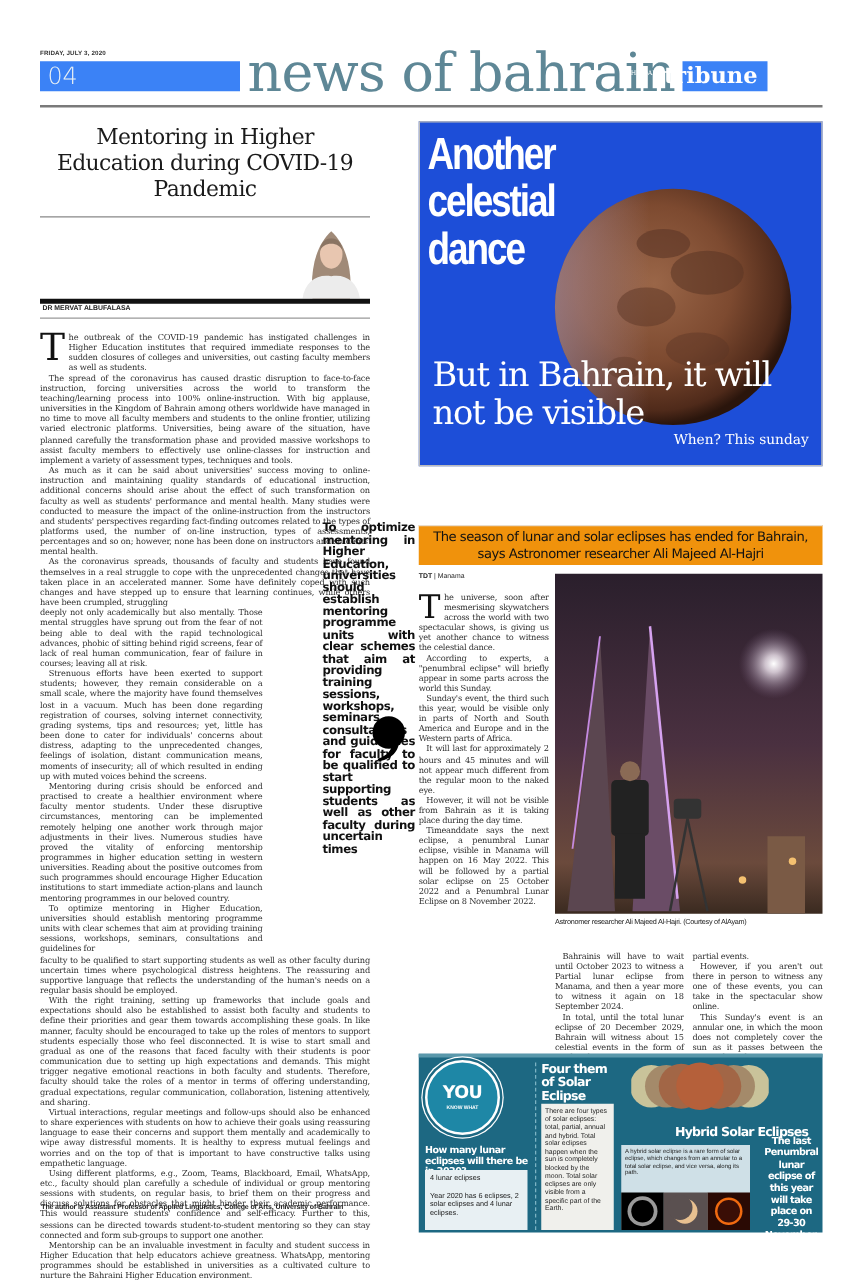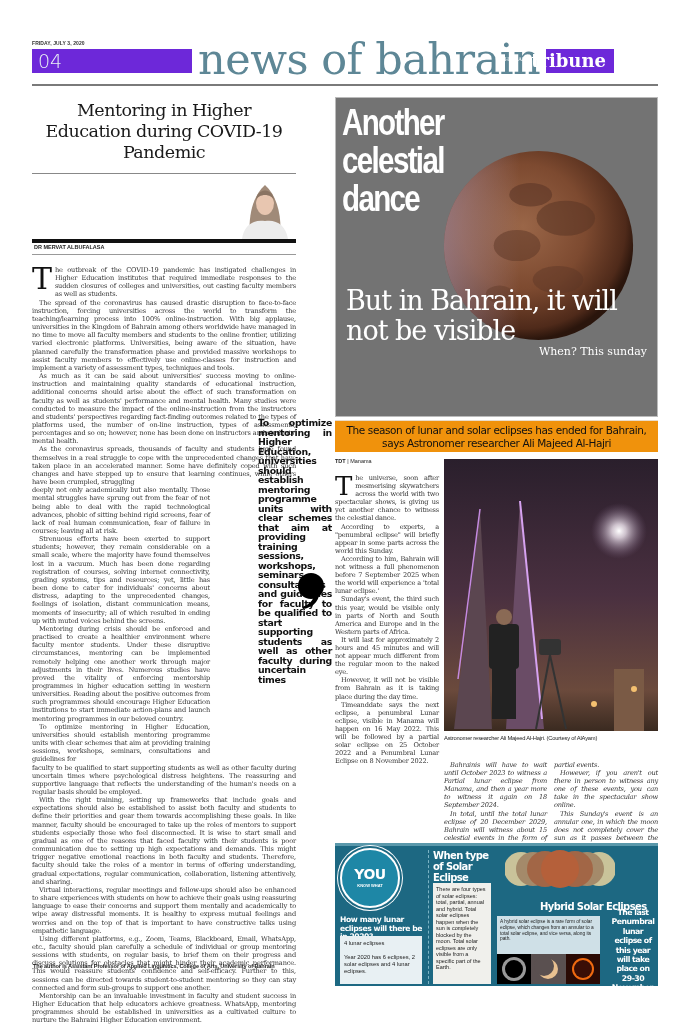--- a/index.html
+++ b/index.html
@@ -1,21 +1,21 @@
 <!DOCTYPE html>
 <html><head>
 <meta charset="utf-8">
 <style>
   * { box-sizing: border-box; margin: 0; padding: 0; }
   html, body { width: 682px; height: 1024px; background: #fff; overflow: hidden; }
   body { position: relative; font-family: "DejaVu Serif", serif; color: #222; }
 
   
   .dateline { position: absolute; left: 32px; top: 40px; font: bold 5px "Liberation Sans", sans-serif; color: #333; letter-spacing: 0.1px; }
-  .mast { position: absolute; left: 32px; top: 49px; width: 582px; height: 24px; background: #6d28d9; }
+  .mast { position: absolute; left: 32px; top: 49px; width: 582px; height: 24px; background: #3b82f6; }
   .mast .pgno { position: absolute; left: 6px; top: 1px; font: 300 19px "DejaVu Sans", sans-serif; color: #e9f0f4; }
   .mast .title { position: absolute; left: 160px; top: -10px; font: 300 43px "DejaVu Serif", serif; color: #5e8796; letter-spacing: -0.5px; background: #fff; padding: 0 6px; line-height: 40px; height: 42px; }
   .mast .logo { position: absolute; right: 8px; top: 1px; font: bold 18px "DejaVu Serif", serif; color: #fff; }
   .mast .logo small { font-size: 5px; line-height: 5px; display: inline-block; vertical-align: 6px; margin-right: 1px; font-weight: normal; color: #fff; }
   .mast-rule { position: absolute; left: 32px; top: 84px; width: 626px; height: 2px; background: #7a7a7a; }
 
   
   .left { position: absolute; left: 32px; top: 94px; width: 264px; }
   .headline { font: 17.5px/21px "DejaVu Serif", serif; text-align: center; color: #1a1a1a; letter-spacing: -0.5px; margin-top: 6px; }
   .thin-rule { height: 1px; background: #888; margin-top: 10px; }
@@ -27,41 +27,41 @@
   .body { position: absolute; left: 32px; top: 266px; width: 264px; font: 6.6px/8.15px "DejaVu Serif", serif; color: #333; text-align: justify; letter-spacing: -0.15px; }
   .body p { text-indent: 7px; }
   .body p.first { text-indent: 0; }
   .dropcap { float: left; font: 30px/24px "DejaVu Serif", serif; color: #111; margin: 1px 3px 0 0; }
   .narrow { width: 178px; }
   .pullquote { position: absolute; left: 226px; top: 152px; width: 74px; font: bold 9.4px/9.5px "DejaVu Sans", sans-serif; color: #111; letter-spacing: -0.3px; }
   .quote-mark { position: absolute; left: 265px; top: 306px; width: 28px; height: 38px; }
   .author-note { position: absolute; left: 33px; top: 963px; font: bold 5.6px "Liberation Sans", sans-serif; color: #222; letter-spacing: -0.1px; }
 
   
-  .hero { position: absolute; left: 335px; top: 97px; width: 323px; height: 320px; background: #737373; overflow: hidden; border: 1px solid #bbb; }
+  .hero { position: absolute; left: 335px; top: 97px; width: 323px; height: 276px; background: #1d4ed8; overflow: hidden; border: 1px solid #bbb; }
   .hero-moon { position: absolute; left: 105px; top: 50px; width: 195px; height: 195px; }
   .hero-h1 { position: absolute; left: 6px; top: 6px; width: 150px; font: bold 36px/38px "Liberation Sans", sans-serif; color: #fff; letter-spacing: -2px; transform: scaleX(0.82); transform-origin: left top; }
   .hero-h2 { position: absolute; left: 10px; top: 188px; font: 27px/30px "DejaVu Serif", serif; color: #fff; letter-spacing: -1px; }
   .hero-when { position: absolute; right: 10px; top: 247px; font: 11px/13px "DejaVu Serif", serif; color: #fff; margin-left: 27px; }
 
   .strap { position: absolute; left: 335px; top: 420px; width: 323px; height: 32px; background: #f0920c; border-top: 1px solid #e8dccc; font: 10.5px/13px "DejaVu Sans", sans-serif; text-align: center; color: #111; padding-top: 3px; letter-spacing: -0.4px; }
 
   .tdt { position: absolute; left: 335px; top: 458px; font: 5.5px "Liberation Sans", sans-serif; color: #222; }
   .tdt b { font-weight: bold; }
 
   .col-a { position: absolute; left: 335px; top: 474px; width: 104px; font: 6.6px/8.1px "DejaVu Serif", serif; color: #333; text-align: justify; letter-spacing: -0.2px; }
   .col-a p { text-indent: 6px; }
   .col-a p.first { text-indent: 0; }
   .col-a .dropcap { font-size: 26px; line-height: 22px; }
 
   .photo { position: absolute; left: 444px; top: 459px; width: 214px; height: 272px; background: linear-gradient(180deg, #2a1f2c 0%, #4a3040 50%, #6b4a3c 85%, #3a2a20 100%); overflow: hidden; }
   .caption { position: absolute; left: 444px; top: 735px; font: 5.8px "Liberation Sans", sans-serif; color: #222; letter-spacing: -0.2px; }
 
   .cols3 { position: absolute; left: 444px; top: 761px; width: 214px; font: 6.6px/8.1px "DejaVu Serif", serif; color: #333; text-align: justify; letter-spacing: -0.2px; }
-  .cols3 .c { position: absolute; top: 0; width: 104px; font-style: italic; }
+  .cols3 .c { position: absolute; top: 0; width: 104px; }
   .cols3 .c2 { left: 0; top: 0; width: 103px; }
   .cols3 .c3 { left: 110px; top: 0; width: 104px; }
   .cols3 p { text-indent: 6px; }
   .cols3 p.noi { text-indent: 0; }
 
   
   .info { position: absolute; left: 335px; top: 843px; width: 323px; height: 143px; background: #1d6882; border-top: 3px solid #5a98ab; }
   .you-circle { position: absolute; left: 5px; top: 2px; width: 60px; height: 60px; border-radius: 50%; background: #1e87a6; border: 2px solid #fff; box-shadow: 0 0 0 2px #1d6882, 0 0 0 3px #fff; }
   .you-circle .you { position: absolute; left: 0; right: 0; top: 16px; text-align: center; font: bold 14px "DejaVu Sans", sans-serif; color: #fff; letter-spacing: -0.5px; }
   .you-circle .kw { position: absolute; left: 0; right: 0; top: 33px; text-align: center; font: bold 4px "Liberation Sans", sans-serif; color: #fff; }
@@ -155,21 +155,20 @@
   <div class="hero-when">When? This sunday</div>
 </div>
 
 <div class="strap">The season of lunar and solar eclipses has ended for Bahrain, says Astronomer researcher Ali Majeed Al-Hajri</div>
 
 <div class="tdt"><b>TDT</b><span> | Manama</span></div>
 
 <div class="col-a">
   <p class="first"><span class="dropcap">T</span><span>he universe, soon after mesmerising skywatchers across the world with two spectacular shows, is giving us yet another chance to witness the celestial dance.</span></p>
   <p>According to experts, a "penumbral eclipse" will briefly appear in some parts across the world this Sunday.</p>
-  <p>According to him, Bahrain will not witness a full phenomenon before 7 September 2025 when the world will experience a 'total lunar eclipse.'</p>
   <p>Sunday's event, the third such this year, would be visible only in parts of North and South America and Europe and in the Western parts of Africa.</p>
   <p>It will last for approximately 2 hours and 45 minutes and will not appear much different from the regular moon to the naked eye.</p>
   <p>However, it will not be visible from Bahrain as it is taking place during the day time.</p>
   <p>Timeanddate says the next eclipse, a penumbral Lunar eclipse, visible in Manama will happen on 16 May 2022. This will be followed by a partial solar eclipse on 25 October 2022 and a Penumbral Lunar Eclipse on 8 November 2022.</p>
 </div>
 
 <div class="photo">
   <svg width="214" height="272" viewBox="0 0 214 272">
     <defs>
       <radialGradient id="glow" cx="50%" cy="50%" r="50%">
@@ -212,21 +211,21 @@
   <div class="you-circle">
     <div class="you">YOU</div>
     <div class="kw">KNOW WHAT</div>
   </div>
   <div class="info-q">How many lunar eclipses will there be in 2020?</div>
   <div class="info-ans">
     <div class="a1">4 lunar eclipses</div>
     <div>Year 2020 has 6 eclipses, 2 solar eclipses and 4 lunar eclipses.</div>
   </div>
   <div class="info-div"></div>
-  <div class="four-h" style="width:62px">When type of Solar Eclipse</div>
+  <div class="four-h" style="width:62px">Four them of Solar Eclipse</div>
   <div class="four-body">There are four types of solar eclipses: total, partial, annual and hybrid. Total solar eclipses happen when the sun is completely blocked by the moon. Total solar eclipses are only visible from a specific part of the Earth.</div>
   <svg class="moons" viewBox="0 0 110 40">
     <circle cx="16" cy="20" r="17" fill="#c9c39a"></circle>
     <circle cx="94" cy="20" r="17" fill="#c9c39a"></circle>
     <circle cx="28" cy="20" r="17" fill="#a48a6a"></circle>
     <circle cx="82" cy="20" r="17" fill="#a48a6a"></circle>
     <circle cx="40" cy="20" r="18" fill="#a26646"></circle>
     <circle cx="70" cy="20" r="18" fill="#a26646"></circle>
     <circle cx="55" cy="20" r="19" fill="#b5603a"></circle>
   </svg>

